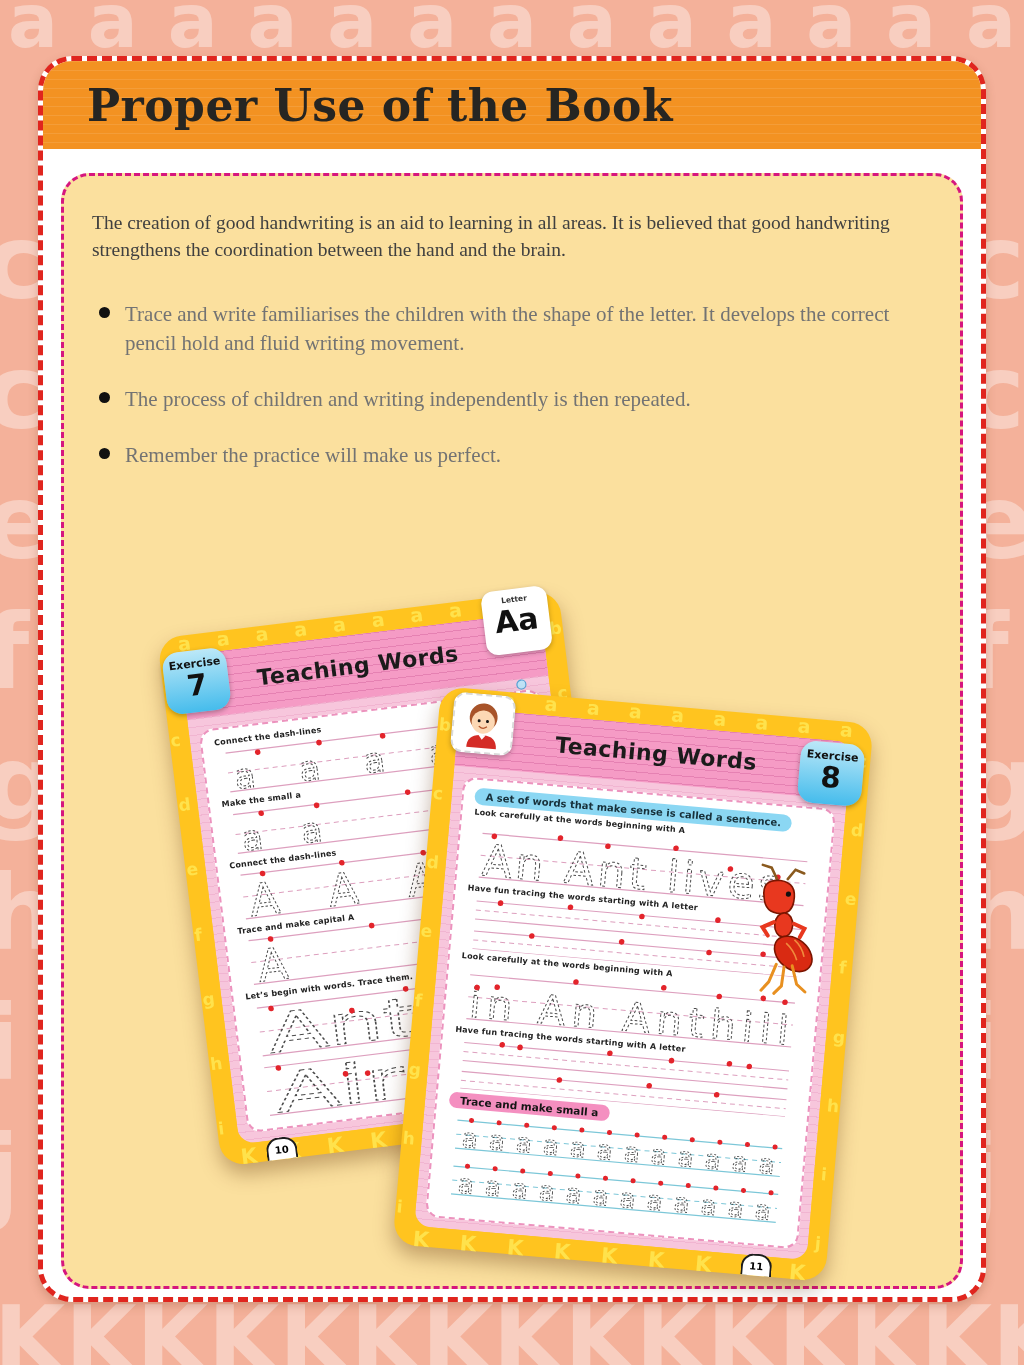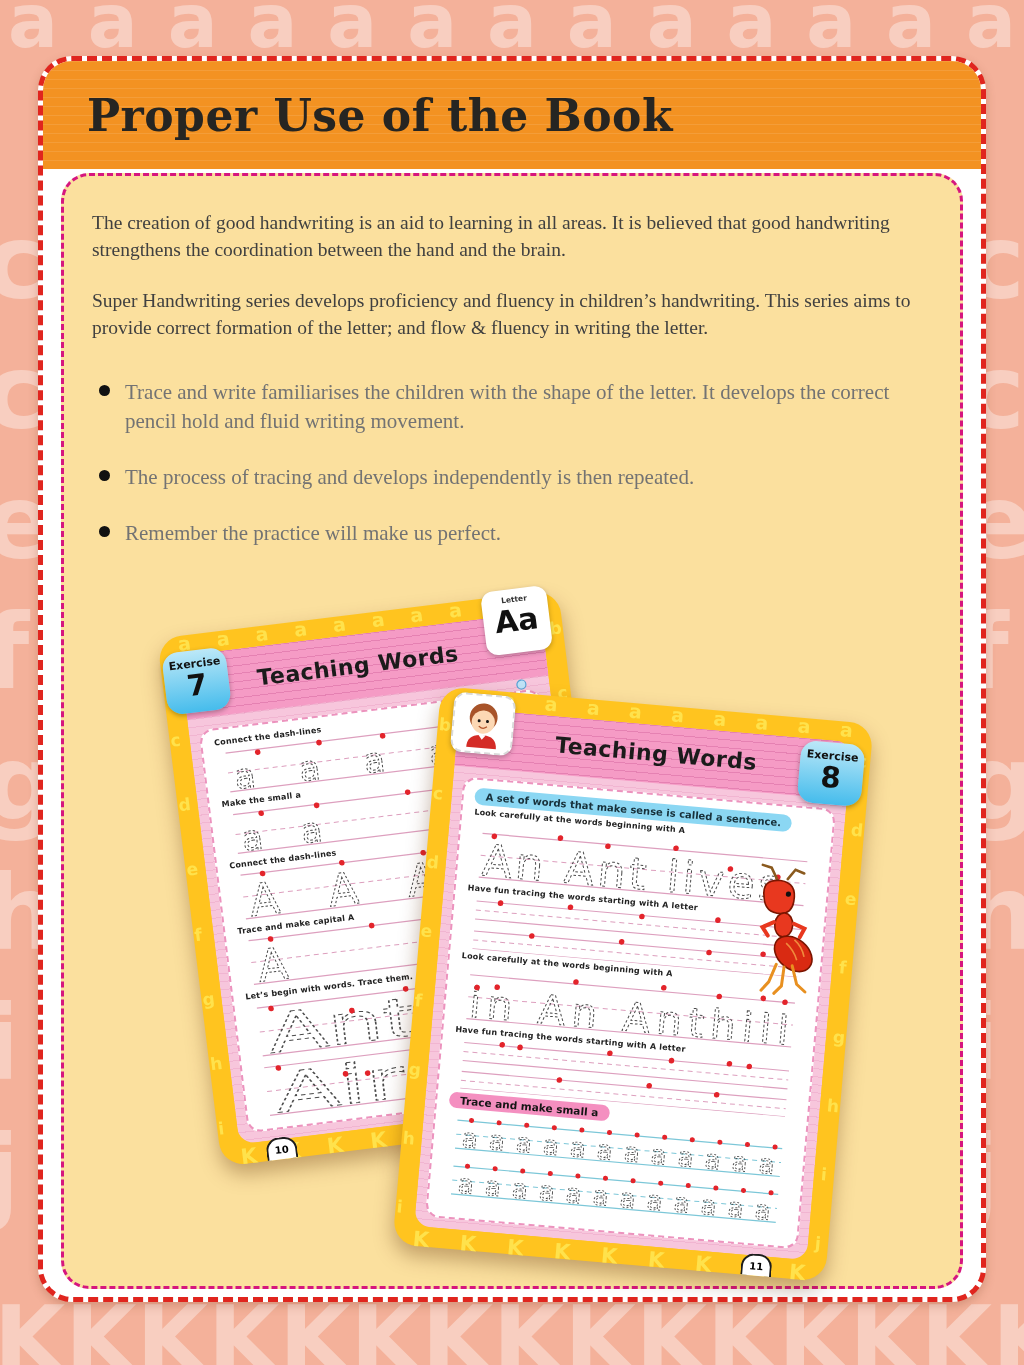--- a/index.html
+++ b/index.html
@@ -8,21 +8,21 @@
 
   
   .bg-strip,.bg-col{position:absolute;color:rgba(255,255,255,0.38);font-family:"DejaVu Sans",sans-serif;font-weight:600;pointer-events:none;z-index:0;}
   .bg-top{top:-16px;left:0;right:0;display:flex;justify-content:space-between;padding:0 8px;font-size:74px;line-height:1;}
   .bg-bottom{bottom:-22px;left:-6px;right:-6px;display:flex;justify-content:space-between;font-size:92px;line-height:1;}
   .bg-left{top:210px;bottom:140px;left:-16px;display:flex;flex-direction:column;justify-content:space-between;font-size:104px;line-height:1;}
   .bg-right{top:210px;bottom:140px;right:-14px;display:flex;flex-direction:column;justify-content:space-between;font-size:104px;line-height:1;}
 
   
   .card{position:absolute;left:38px;top:56px;width:948px;height:1246px;background:#ffffff;border:5px dashed #E0251E;border-radius:34px;box-sizing:border-box;z-index:1;overflow:hidden;box-shadow:0 4px 10px rgba(120,60,30,0.25);}
-  .header{height:108px;background:#F39222;background-image:repeating-linear-gradient(180deg,rgba(255,255,255,0.10) 0 1px,rgba(255,255,255,0) 1px 9px);display:flex;align-items:center;padding-left:44px;}
+  .header{height:88px;background:#F39222;background-image:repeating-linear-gradient(180deg,rgba(255,255,255,0.10) 0 1px,rgba(255,255,255,0) 1px 9px);display:flex;align-items:center;padding-left:44px;}
   .page-title{margin:0;font-family:"DejaVu Serif",serif;font-weight:900;font-size:44px;letter-spacing:0.5px;color:#262522;}
   .panel{position:absolute;left:18px;right:18px;top:112px;bottom:8px;background:#FBE09E;border:3px dashed #D6167E;border-radius:28px;box-sizing:border-box;padding:34px 26px 0 28px;}
   .para{font-family:"Liberation Serif",serif;font-size:19.5px;line-height:1.38;color:#404040;margin:0 0 24px 0;}
   .bullets{list-style:none;margin:36px 0 0 0;padding:0;}
   .bullet{display:flex;gap:15px;margin-bottom:27px;font-family:"Liberation Serif",serif;font-size:21px;line-height:1.38;color:#737373;}
   .bdot{width:11px;height:11px;background:#111;border-radius:50%;flex:0 0 auto;margin:7px 0 0 7px;}
 
   
   .ws{position:absolute;box-sizing:border-box;background:#FFC41F;border-radius:24px;box-shadow:0 10px 20px rgba(90,40,0,0.35);}
   .ws-left{left:188px;top:612px;width:404px;height:532px;transform:rotate(-7deg);z-index:2;}
@@ -121,29 +121,28 @@
       <span>i</span>
       <span>j</span>
     </div>
 
   <div class="card">
     <div class="header">
       <h1 class="page-title">Proper Use of the Book</h1>
     </div>
     <div class="panel">
       <p class="para">The creation of good handwriting is an aid to learning in all areas. It is believed that good handwriting strengthens the coordination between the hand and the brain.</p>
-      <p class="para">Super Handwriting series develops proficiency and fluency in children’s handwriting. This series aims to provide correct formation of the letter; and flow &amp; fluency in writing the letter.</p>
       <ul class="bullets">
         <li class="bullet">
           <span class="bdot"></span>
           <span>Trace and write familiarises the children with the shape of the letter. It develops the correct pencil hold and fluid writing movement.</span>
         </li>
         <li class="bullet">
           <span class="bdot"></span>
-          <span>The process of tracing and develops independently is then repeated.</span>
+          <span>The process of children and writing independently is then repeated.</span>
         </li>
         <li class="bullet">
           <span class="bdot"></span>
           <span>Remember the practice will make us perfect.</span>
         </li>
       </ul>
     </div>
   </div>
 
   <div class="ws ws-left">

